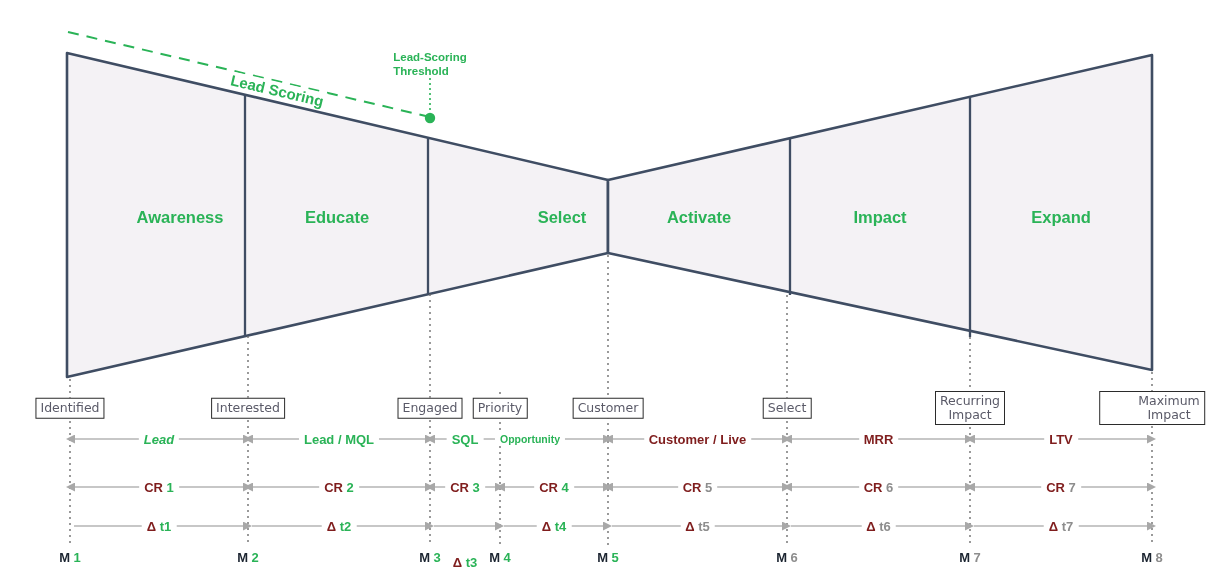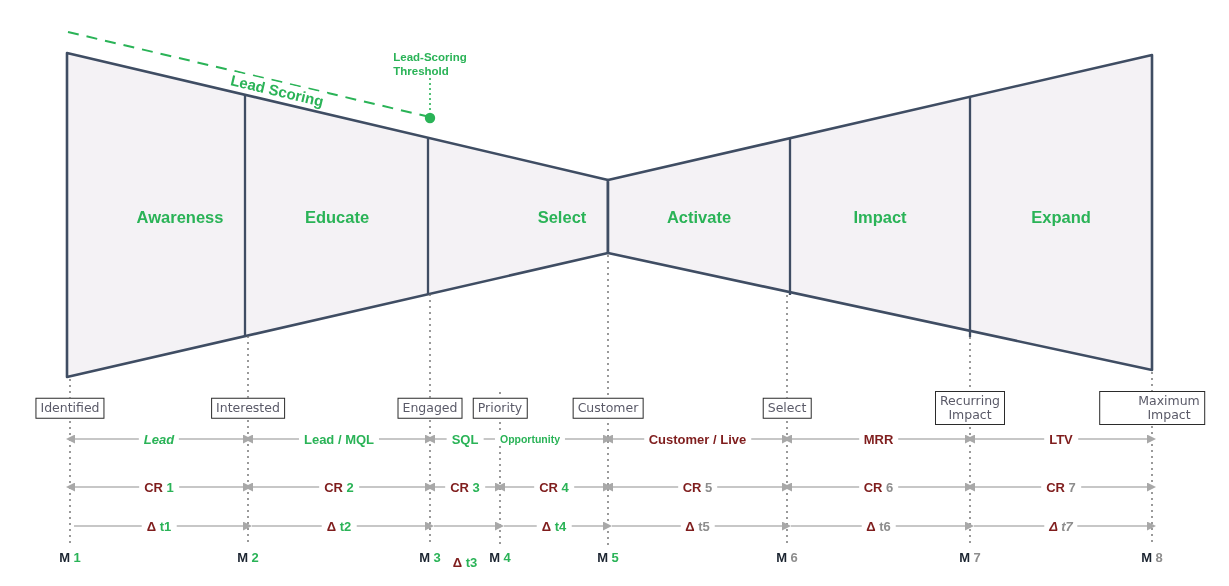--- a/index.html
+++ b/index.html
@@ -153,21 +153,21 @@
       <div class="seg-lbl" style="left: 554px; top: 487px;"><span class="d">CR </span><span class="g">4</span></div>
       <div class="seg-lbl" style="left: 697.5px; top: 487px; text-align: center;"><span class="d">CR </span><span class="gray">5</span></div>
       <div class="seg-lbl" style="left: 878.5px; top: 487px;"><span class="d">CR </span><span class="gray">6</span></div>
       <div class="seg-lbl" style="left: 1061px; top: 487px;"><span class="d">CR </span><span class="gray">7</span></div>
       <div class="seg-lbl" style="left: 159px; top: 526px;"><span class="d">Δ </span><span class="g">t1</span></div>
       <div class="seg-lbl" style="left: 339px; top: 526px;"><span class="d">Δ </span><span class="g">t2</span></div>
       <div class="seg-lbl" style="left: 465px; top: 526px; margin-top: 36px;"><span class="d">Δ </span><span class="g">t3</span></div>
       <div class="seg-lbl" style="left: 554px; top: 526px;"><span class="d">Δ </span><span class="g">t4</span></div>
       <div class="seg-lbl" style="left: 697.5px; top: 526px;"><span class="d">Δ </span><span class="gray">t5</span></div>
       <div class="seg-lbl" style="left: 878.5px; top: 526px;"><span class="d">Δ </span><span class="gray">t6</span></div>
-      <div class="seg-lbl" style="left: 1061px; top: 526px; font-style: italic;"><span class="d">Δ </span><span class="gray">t7</span></div>
+      <div class="seg-lbl" style="left: 1061px; top: 526px;"><span class="d">Δ </span><span class="gray">t7</span></div>
     </div>
   <div id="m-labels">
       <div class="mlab" style="left: 70px; top: 557px;"><span>M </span><span class="g">1</span></div>
       <div class="mlab" style="left: 248px; top: 557px;"><span>M </span><span class="g">2</span></div>
       <div class="mlab" style="left: 430px; top: 557px;"><span>M </span><span class="g">3</span></div>
       <div class="mlab" style="left: 500px; top: 557px;"><span>M </span><span class="g">4</span></div>
       <div class="mlab" style="left: 608px; top: 557px;"><span>M </span><span class="g">5</span></div>
       <div class="mlab" style="left: 787px; top: 557px;"><span>M </span><span class="gray">6</span></div>
       <div class="mlab" style="left: 970px; top: 557px;"><span>M </span><span class="gray">7</span></div>
       <div class="mlab" style="left: 1152px; top: 557px;"><span>M </span><span class="gray">8</span></div>

